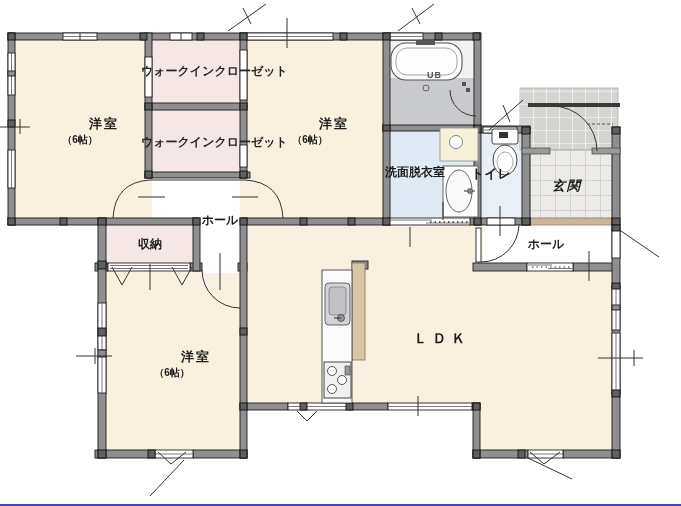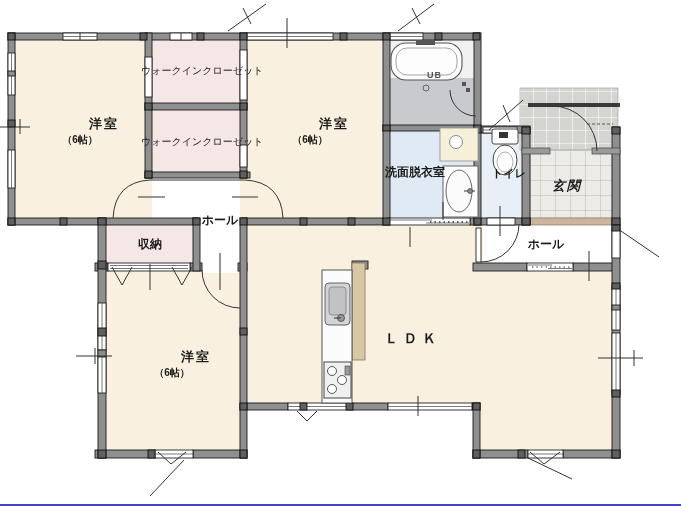--- a/index.html
+++ b/index.html
@@ -2,21 +2,21 @@
 <html><head>
 <meta charset="utf-8">
 <style>
   html,body{margin:0;padding:0;background:#ffffff;}
   #stage{position:relative;width:681px;height:506px;background:#ffffff;overflow:hidden;
          font-family:"Liberation Sans","DejaVu Sans",sans-serif;}
   #plan-svg{position:absolute;left:0;top:0;}
   .lbl{position:absolute;text-align:center;color:#1c1c1c;line-height:1.3;white-space:nowrap;}
   .lbl .nm{font-size:13px;font-weight:bold;letter-spacing:2px;padding-left:48px;}
   .lbl .sz{font-size:10px;font-weight:bold;letter-spacing:0px;}
-  .lbl-small{font-size:10px;font-weight:normal;color:#222;}
+  .lbl-small{font-size:12px;font-weight:bold;color:#222;}
   .lbl-mid{font-size:12px;font-weight:bold;}
   .lbl-ub{font-size:9px;color:#555;font-weight:bold;letter-spacing:1px;text-align:right;}
   .ldk-nm{font-size:14px;font-weight:bold;letter-spacing:5px;}
   .ldk-sz{font-size:12px;font-weight:bold;}
   #bottom-line{position:absolute;left:0;bottom:0;width:681px;height:2px;background:#4444c8;}
 </style>
 </head>
 <body>
 
 <div id="stage">
@@ -292,37 +292,37 @@
 <div class="lbl" style="left:250px;top:116px;width:120px;">
   <div class="nm">洋室</div>
   <div class="sz">（6帖）</div>
 </div>
 <div class="lbl lbl-ub" style="left:412px;top:70px;width:30px;">
   <span>UB</span>
 </div>
 <div class="lbl lbl-mid" style="left:358px;top:165px;width:114px;">
   <span>洗面脱衣室</span>
 </div>
-<div class="lbl lbl-mid" style="left:479px;top:166px;width:60px;font-size:11px;">
+<div class="lbl lbl-mid" style="left:461px;top:166px;width:60px;font-size:13px;">
   <span>トイレ</span>
 </div>
 <div class="lbl lbl-mid" style="left:535px;top:178px;width:64px;font-size:13px;letter-spacing:2px;font-style:italic;">
   <span>玄関</span>
 </div>
 <div class="lbl lbl-mid" style="left:188px;top:213px;width:64px;">
   <span>ホール</span>
 </div>
 <div class="lbl lbl-mid" style="left:514px;top:237px;width:64px;">
   <span>ホール</span>
 </div>
 <div class="lbl lbl-mid" style="left:118px;top:237px;width:64px;">
   <span>収納</span>
 </div>
 <div class="lbl" style="left:112px;top:349px;width:120px;">
   <div class="nm">洋室</div>
   <div class="sz">（6帖）</div>
 </div>
-<div class="lbl" style="left:353px;top:329px;width:120px;">
+<div class="lbl" style="left:382px;top:329px;width:120px;">
   <div class="ldk-nm">ＬＤＫ</div>
 </div>
 
 <div id="bottom-line"></div>
 </div>
 
 </body></html>

